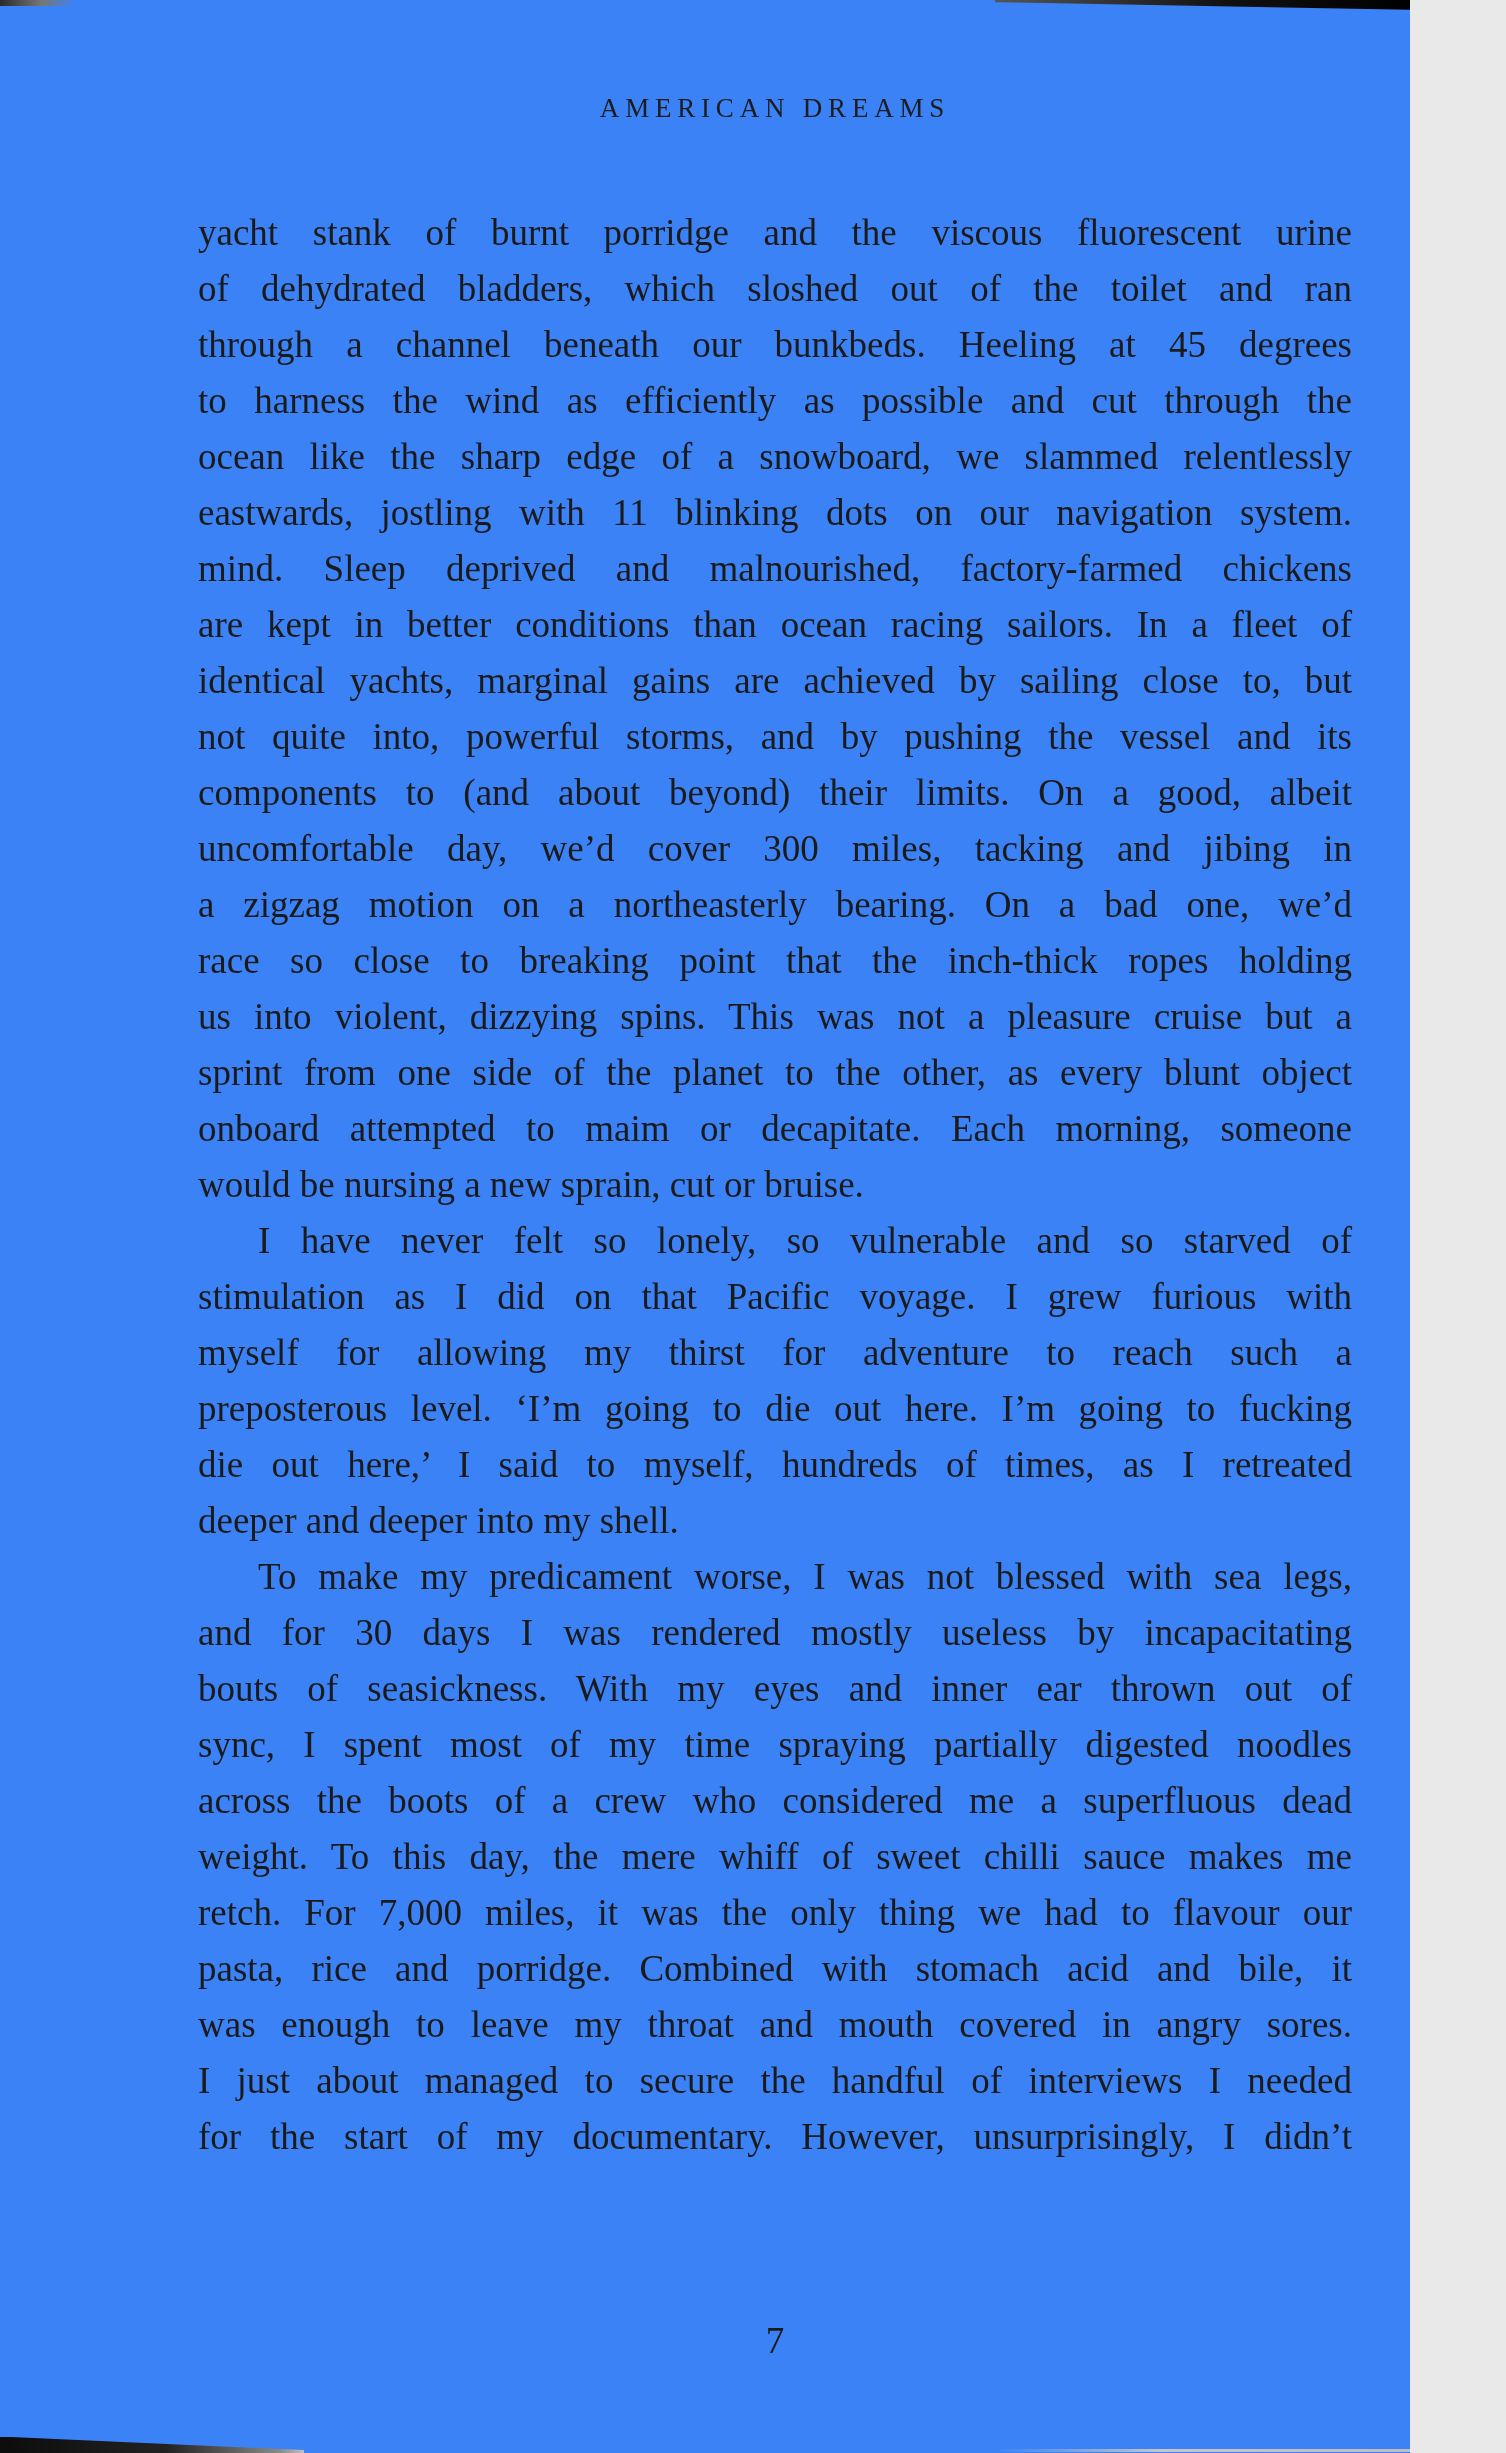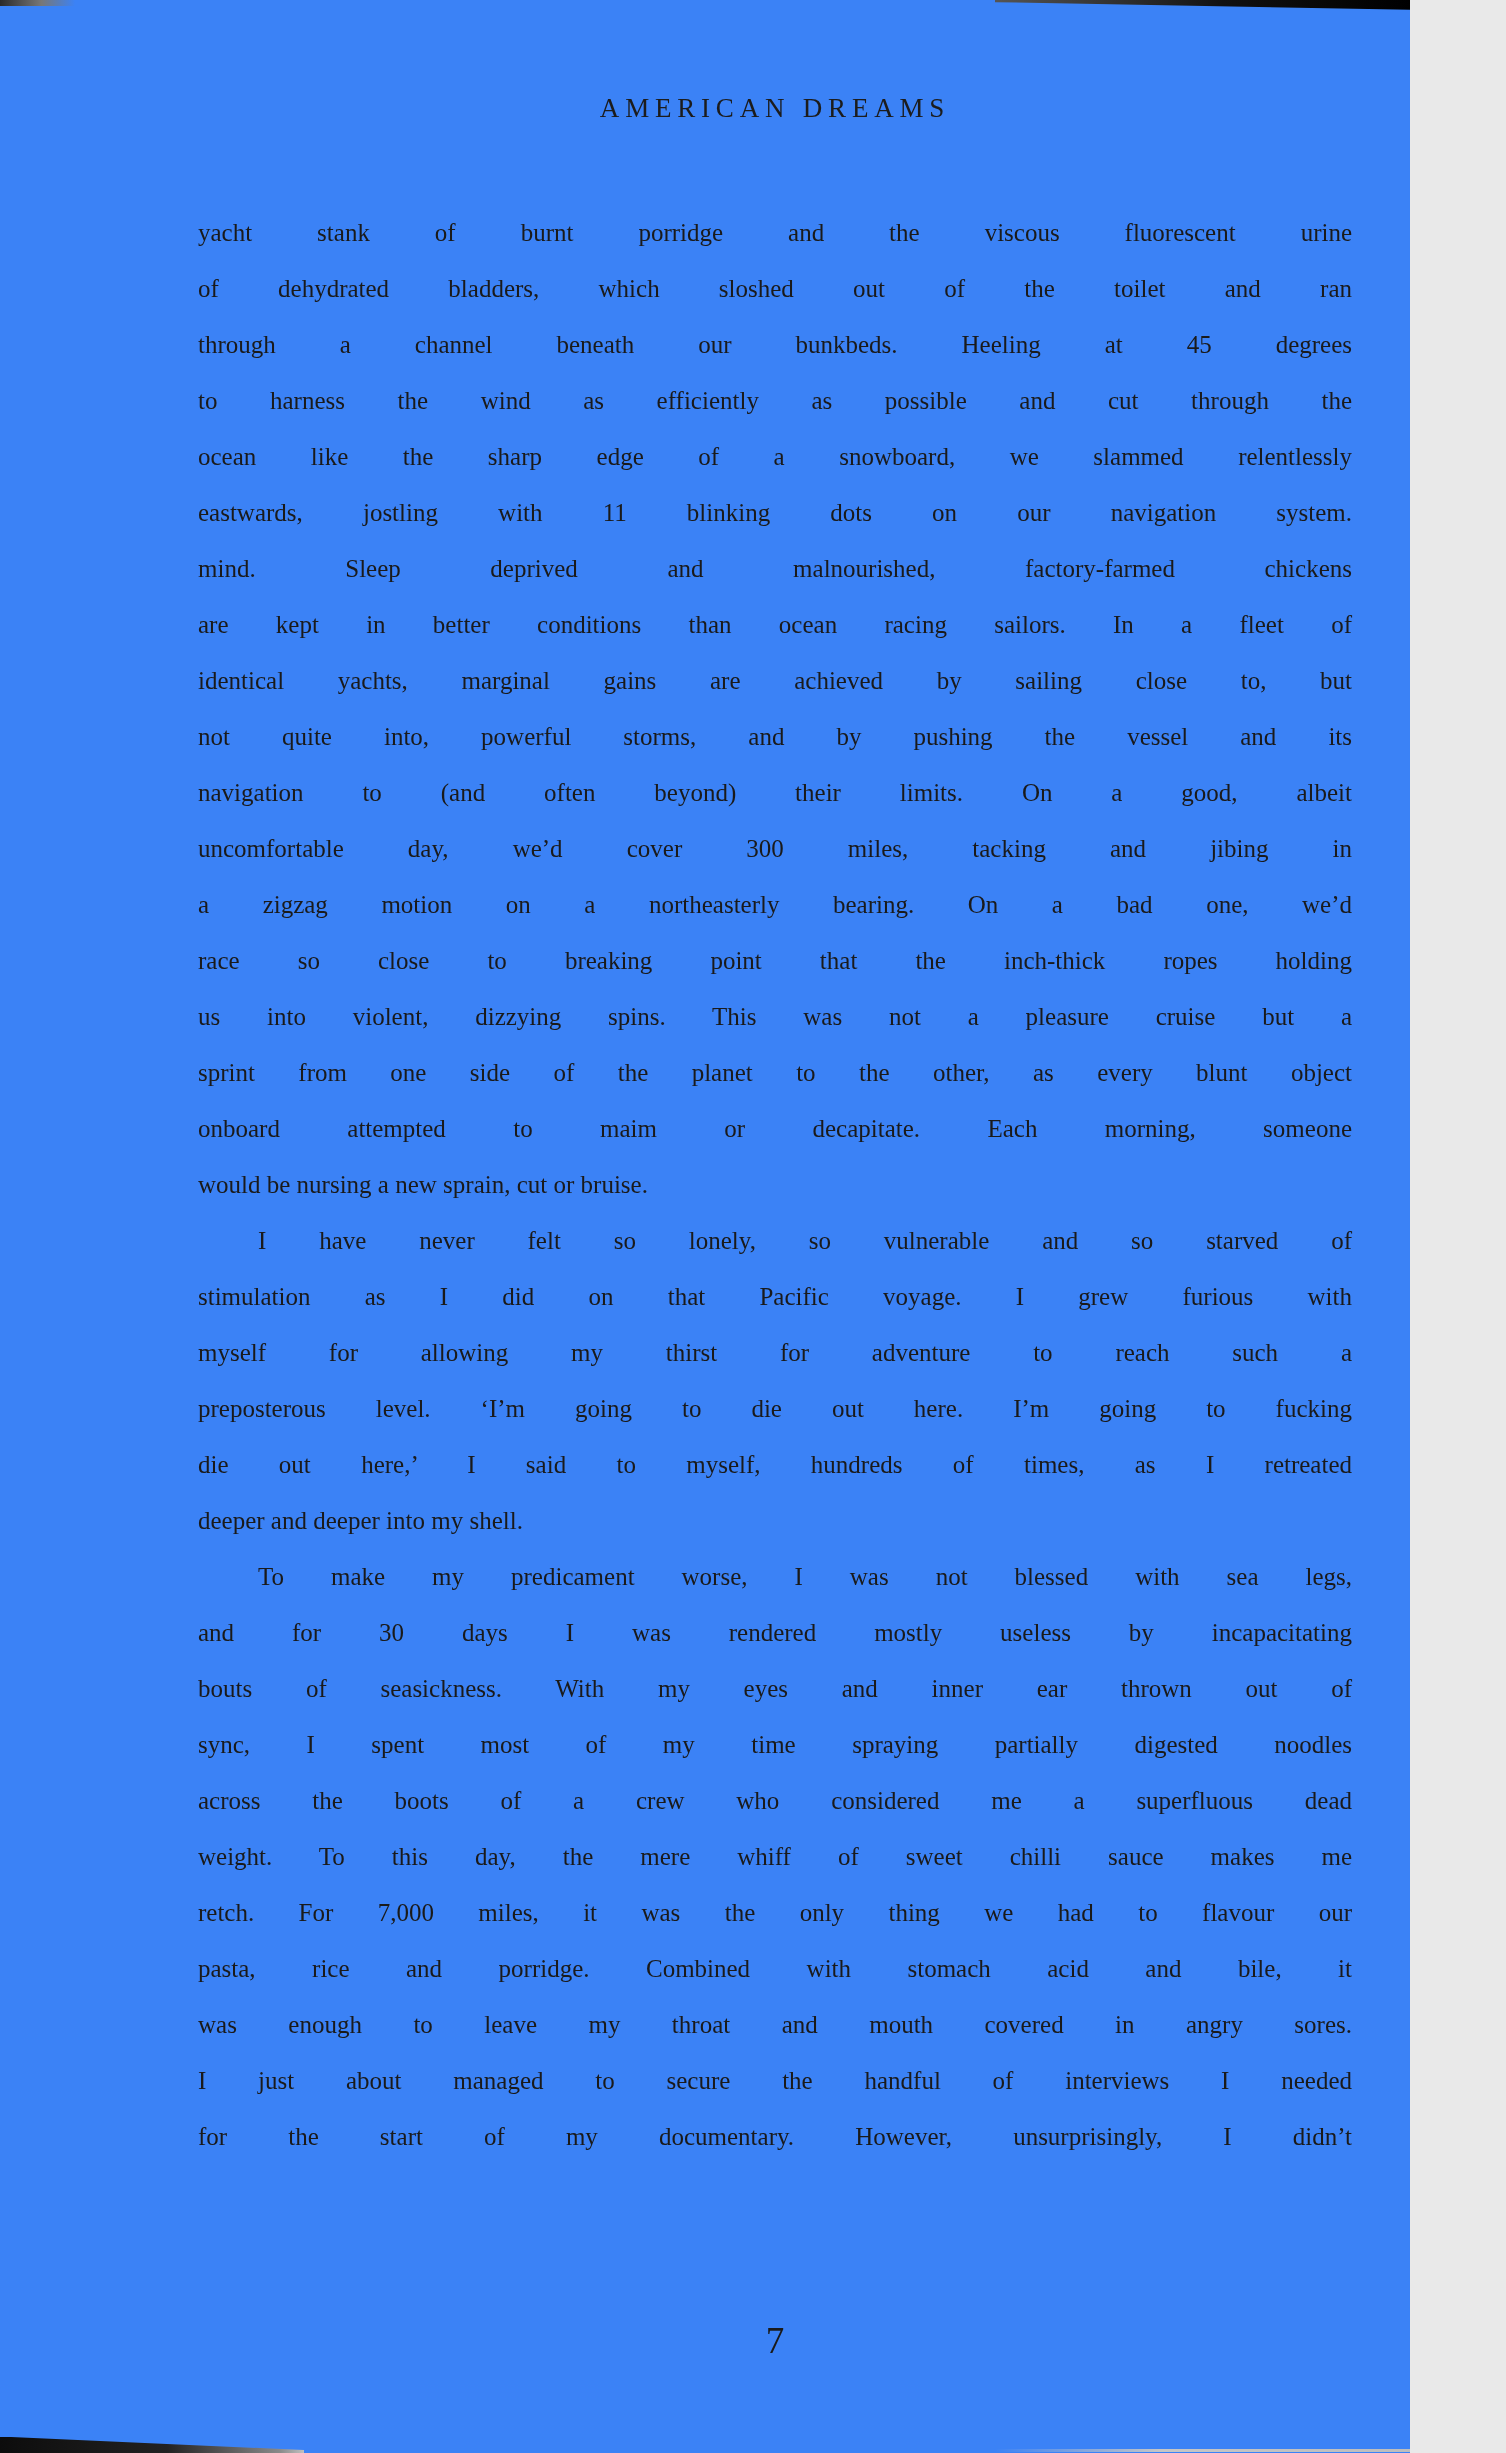--- a/index.html
+++ b/index.html
@@ -27,21 +27,21 @@
     white-space: nowrap;
   }
   .text-block {
     position: absolute;
     top: 205px;
     left: 198px;
     width: 1154px;
     color: #1a1a1a;
   }
   .line {
-    font-size: 25px;
+    font-size: 37px;
     line-height: 56px;
     text-align: justify;
     text-align-last: justify;
     white-space: normal;
   }
   .line.indent {
     padding-left: 60px;
   }
   .line.para-end {
     text-align-last: left;
@@ -97,21 +97,21 @@
       <div class="line">yacht stank of burnt porridge and the viscous fluorescent urine</div>
       <div class="line">of dehydrated bladders, which sloshed out of the toilet and ran</div>
       <div class="line">through a channel beneath our bunkbeds. Heeling at 45 degrees</div>
       <div class="line">to harness the wind as efficiently as possible and cut through the</div>
       <div class="line">ocean like the sharp edge of a snowboard, we slammed relentlessly</div>
       <div class="line">eastwards, jostling with 11 blinking dots on our navigation system.</div>
       <div class="line">mind. Sleep deprived and malnourished, factory-farmed chickens</div>
       <div class="line">are kept in better conditions than ocean racing sailors. In a fleet of</div>
       <div class="line">identical yachts, marginal gains are achieved by sailing close to, but</div>
       <div class="line">not quite into, powerful storms, and by pushing the vessel and its</div>
-      <div class="line">navigation to (and often beyond) their limits. On a good, albeit</div>
+      <div class="line">components to (and about beyond) their limits. On a good, albeit</div>
       <div class="line">uncomfortable day, we’d cover 300 miles, tacking and jibing in</div>
       <div class="line">a zigzag motion on a northeasterly bearing. On a bad one, we’d</div>
       <div class="line">race so close to breaking point that the inch-thick ropes holding</div>
       <div class="line">us into violent, dizzying spins. This was not a pleasure cruise but a</div>
       <div class="line">sprint from one side of the planet to the other, as every blunt object</div>
       <div class="line">onboard attempted to maim or decapitate. Each morning, someone</div>
       <div class="line para-end">would be nursing a new sprain, cut or bruise.</div>
       <div class="line indent">I have never felt so lonely, so vulnerable and so starved of</div>
       <div class="line">stimulation as I did on that Pacific voyage. I grew furious with</div>
       <div class="line">myself for allowing my thirst for adventure to reach such a</div>

